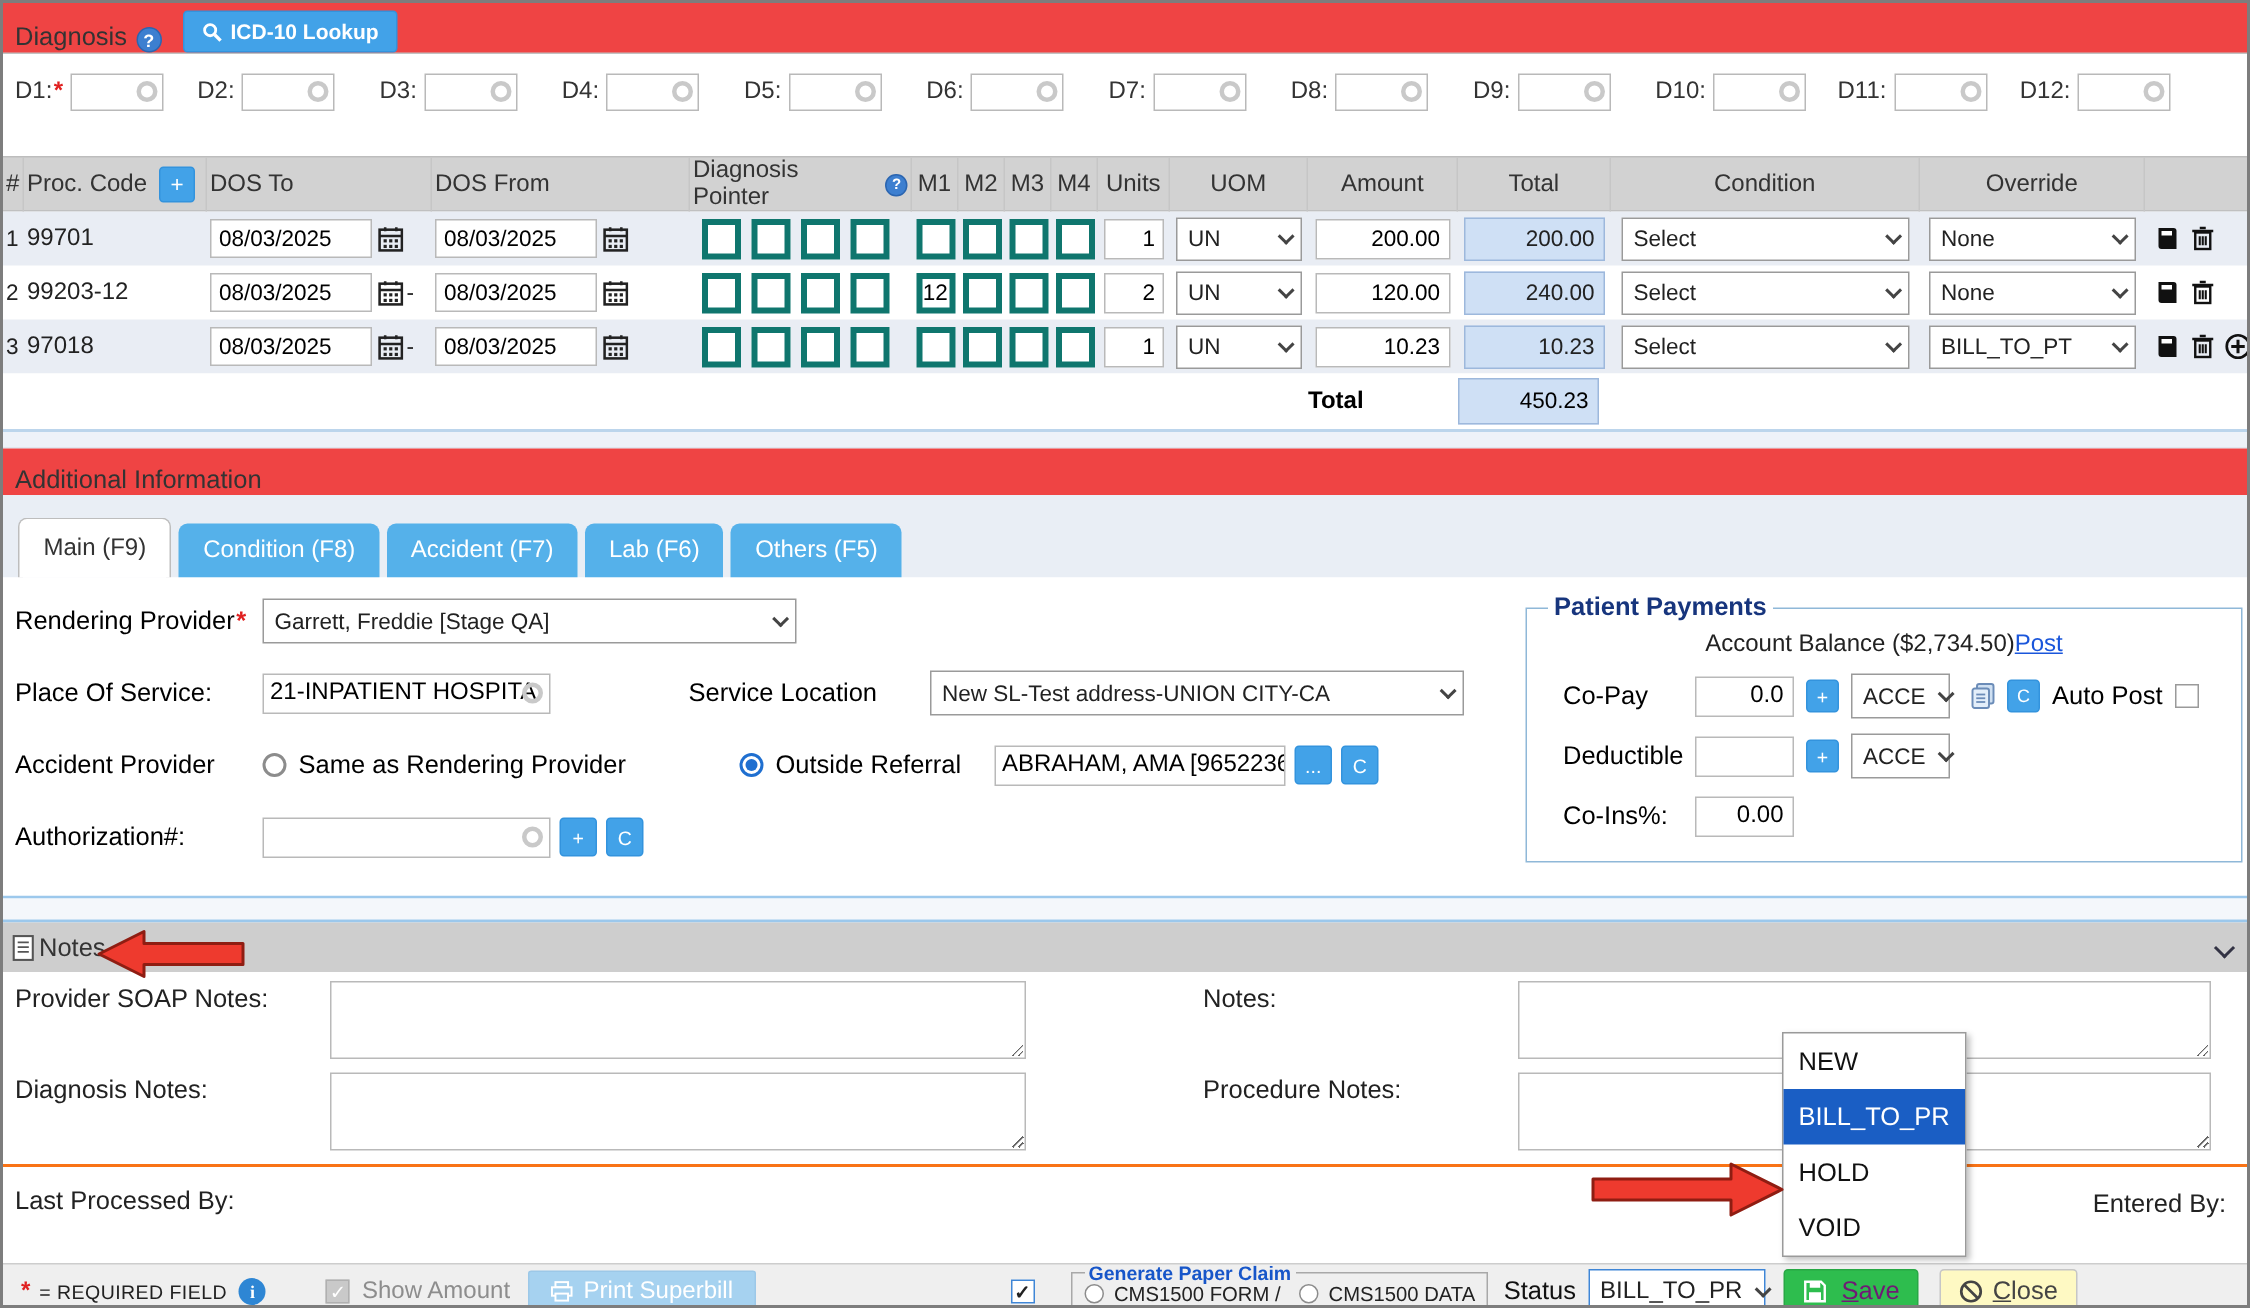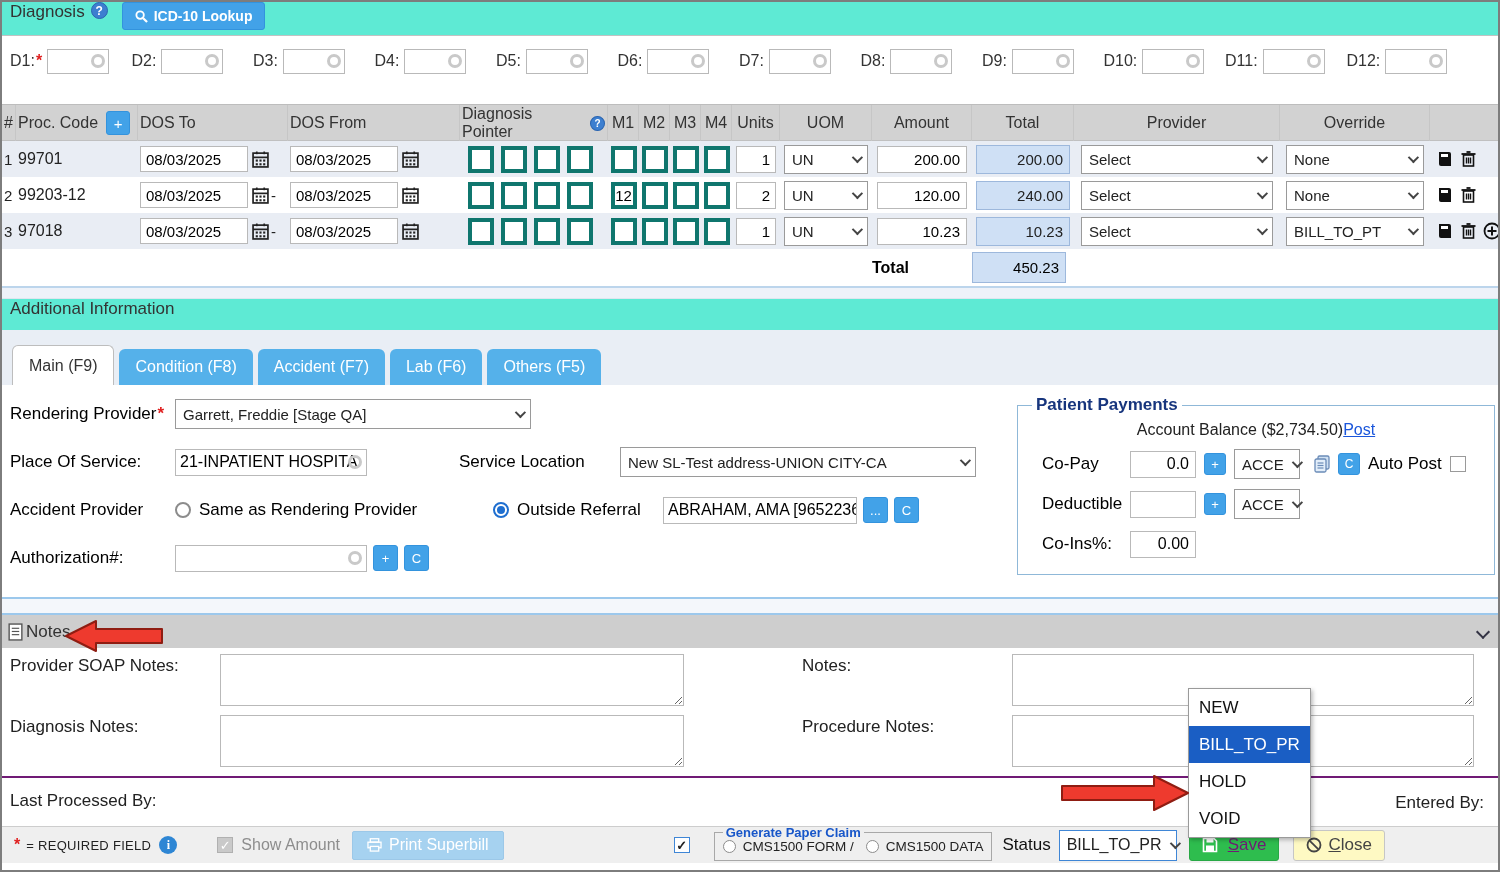--- a/index.html
+++ b/index.html
@@ -1,21 +1,21 @@
 <!DOCTYPE html>
 <html><head>
 <meta charset="utf-8">
 <style>
   * { box-sizing: border-box; margin: 0; padding: 0; }
   html,body { background:#fff; }
   body { font-family:"Liberation Sans", sans-serif; width:1500px; height:872px; position:relative; }
   .app { position:relative; width:1500px; height:872px; border:2px solid #7d7d7d; background:#fff; overflow:hidden; }
 
   
-  .bar-gray { background:#5eead4; display:flex; align-items:flex-start; padding:0 8px; color:#333; }
+  .bar-gray { background:#ef4444; display:flex; align-items:flex-end; padding:0 8px; color:#333; }
   .req { color:#e02020; font-weight:bold; margin-left:1px; }
   .btn-blue { background:#42a2e8; color:#fff; border:1px solid #3393dd; border-radius:3px;
               display:inline-flex; align-items:center; justify-content:center; font-size:14px; cursor:pointer; }
   .lk { width:14px; height:14px; border:3px solid #c9c9c9; border-radius:50%; display:inline-block; }
   .sel { border:1px solid #9a9a9a; background:#fff; display:inline-flex; align-items:center;
          justify-content:space-between; padding:0 7px; font-size:15px; color:#222; height:29px; cursor:pointer; }
   .chev { border:solid #444; border-width:0 2px 2px 0; padding:3px; transform:rotate(45deg) translateY(-2px);
           display:inline-block; margin-left:8px; }
   .blue-rule { height:2px; background:#9cc8ec; }
   label { color:#333; }
@@ -109,21 +109,21 @@
   .checkbox { width:16px; height:16px; border:1px solid #9a9a9a; background:#fff; display:inline-block; margin-left:8px; }
 
   
   .notes-bar { height:33px; background:#cecece; display:flex; align-items:center; padding:0 10px 0 6px; }
   .notes-title { font-size:17px; color:#333; margin-left:3px; }
   .notes-chev { margin-left:auto; border:solid #334; border-width:0 2px 2px 0; padding:4px; transform:rotate(45deg); }
   .notes-area { height:128px; background:#fff; position:relative; }
   .nlabel { position:absolute; font-size:17px; color:#222; }
   .ntext { position:absolute; border:1px solid #b9b9b9; resize:both; font:14px "Liberation Sans",sans-serif; padding:3px; }
 
-  .processed-row { height:50px; background:#fff; border-top:2px solid #701a75; position:relative; }
+  .processed-row { height:66px; background:#fff; border-top:2px solid #f97316; position:relative; }
   .lp-label { position:absolute; left:8px; top:13px; font-size:17px; color:#222; }
   .eb-label { position:absolute; right:14px; top:15px; font-size:17px; color:#222; }
 
   
   .footer { height:37px; background:#efefef; border-top:1px solid #cdcdcd; display:flex; align-items:center; padding:0 6px; position:relative; }
   .req-star { color:#e02020; font-weight:bold; font-size:16px; margin:0 6px 0 6px; }
   .req-text { font-size:13px; color:#222; letter-spacing:0.3px; }
   .info-icon { width:18px; height:18px; border-radius:50%; background:#2e86d4; color:#fff; font-size:12px; font-weight:bold;
                display:inline-flex; align-items:center; justify-content:center; margin-left:8px; font-family:"Liberation Serif",serif; }
   .cb { width:16px; height:16px; border:1px solid #9a9a9a; background:#fff; display:inline-flex; align-items:center;
@@ -262,21 +262,21 @@
       <span class="help-icon" style="margin:0 0 0 6px;width:15px;height:15px;font-size:10px;">?</span>
       </div>
     <div class="thc">M1</div>
     <div class="thc">M2</div>
     <div class="thc">M3</div>
     <div class="thc">M4</div>
     <div class="thc">Units</div>
     <div class="thc">UOM</div>
     <div class="thc">Amount</div>
     <div class="thc">Total</div>
-    <div class="thc">Provider</div>
+    <div class="thc">Condition</div>
     <div class="thc">Override</div>
     <div class="noborder"></div>
   </div>
 
   <div class="tgrid trow alt">
     <div class="numcell">1</div>
     <div class="codecell">99701</div>
     <div>
         <input class="dateinp" value="08/03/2025" style="">
       <button class="calbtn">

